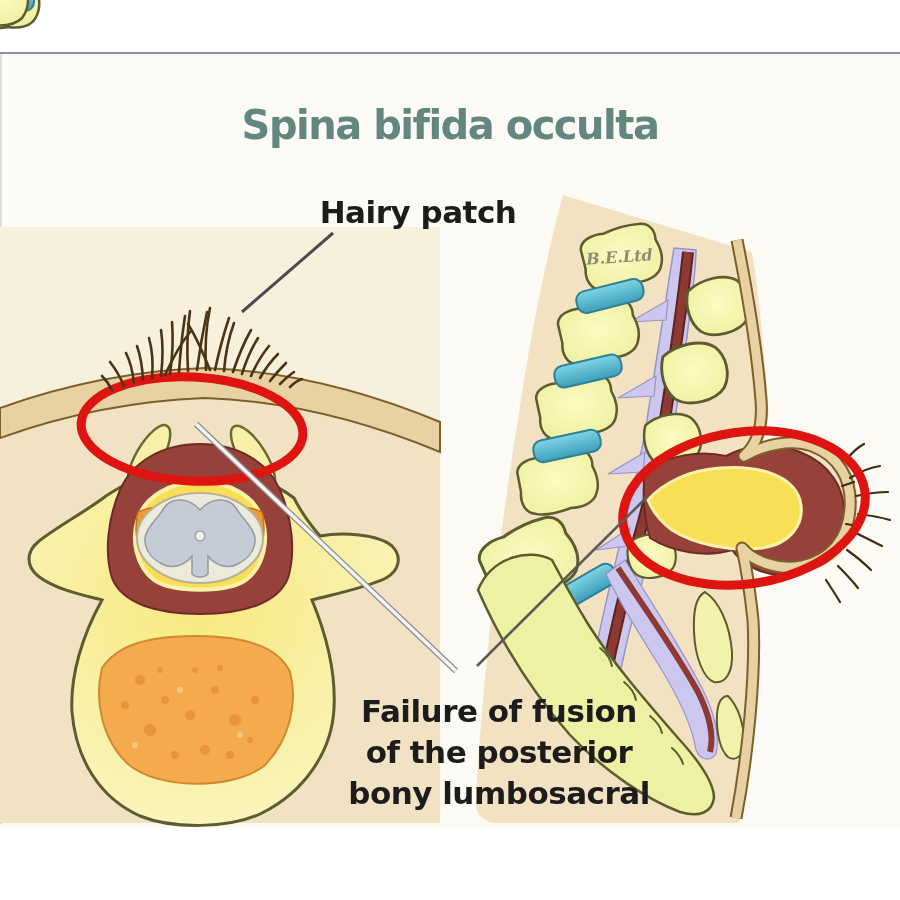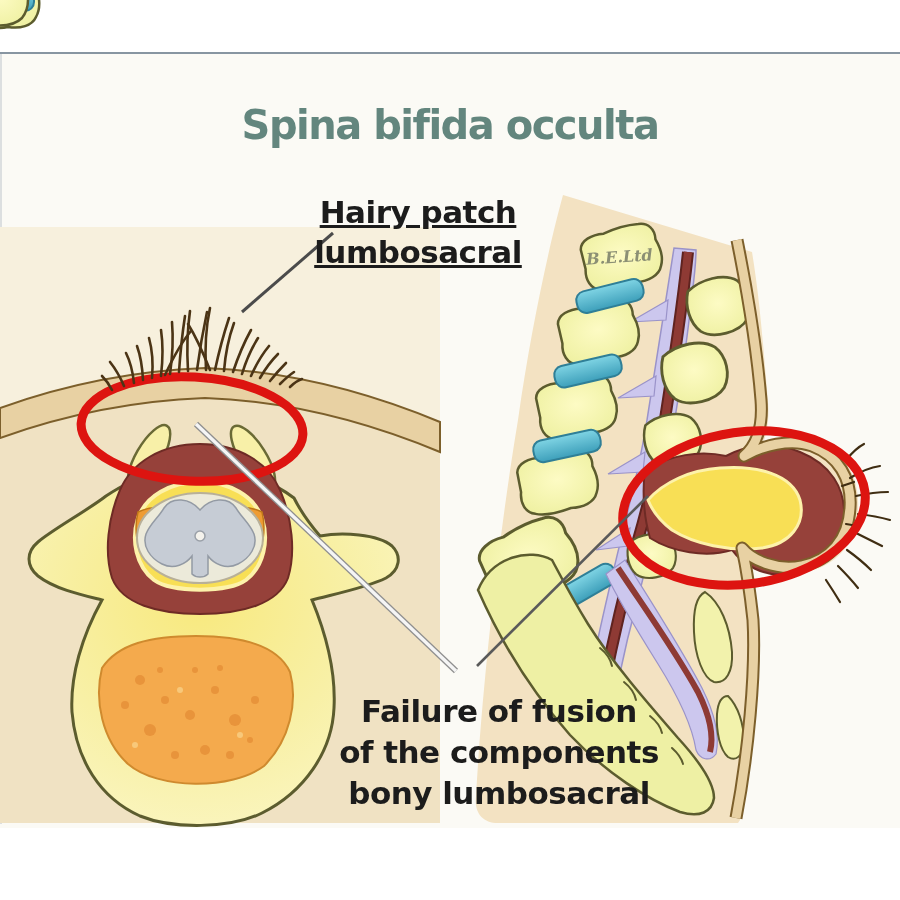--- a/index.html
+++ b/index.html
@@ -6,21 +6,21 @@
   .stage{position:relative;width:900px;height:900px;background:#ffffff;overflow:hidden;
          font-family:"DejaVu Sans","Liberation Sans",sans-serif;}
   .content-bg{position:absolute;left:0;top:54px;width:900px;height:774px;background:#fbfaf5;}
   .top-rule{position:absolute;left:0;top:52px;width:900px;height:2px;background:#8795a1;}
   .left-edge-line{position:absolute;left:0;top:54px;width:2px;height:770px;background:#c2c9ce;opacity:.55;}
   .fig-svg{position:absolute;left:0;top:0;width:900px;height:900px;}
   .page-title{position:absolute;left:10px;top:102px;width:880px;text-align:center;
     font-size:40px;font-weight:bold;letter-spacing:-1.5px;color:#63867e;}
   .label{position:absolute;text-align:center;color:#1c1c1c;font-weight:bold;
     font-size:31px;letter-spacing:-0.5px;}
-  .label-hairy{left:258px;top:192px;width:320px;line-height:40px;text-decoration:underline;}
+  .label-hairy{left:258px;top:192px;width:320px;line-height:40px;}
   .label-failure{left:318px;top:691px;width:362px;line-height:41px;}
   .label div{white-space:nowrap;}
   .watermark{position:absolute;left:586px;top:247px;width:80px;
     font-family:"DejaVu Serif","Liberation Serif",serif;font-style:italic;font-weight:bold;
     font-size:16px;color:#8b8f74;transform:rotate(-4deg);}
 </style>
 </head>
 <body>
 
 <div class="stage">
@@ -233,23 +233,22 @@
       <line x1="196" y1="424" x2="456" y2="671" stroke="#8f8f8f" stroke-width="6"></line>
       <line x1="196" y1="424" x2="456" y2="671" stroke="#f5f5f5" stroke-width="3.4"></line>
       <line x1="648" y1="496" x2="477" y2="666" stroke="#5a5a5a" stroke-width="2.6"></line>
     </g>
   </svg>
 
   <div class="page-title">Spina bifida occulta</div>
 
   <div class="label label-hairy">
     <div>Hairy patch</div>
-    <div>lumbosacral</div>
   </div>
 
   <div class="label label-failure">
     <div>Failure of fusion</div>
-    <div>of the components</div>
+    <div>of the posterior</div>
     <div>bony lumbosacral</div>
   </div>
 
   <div class="watermark">B.E.Ltd</div>
 </div>
 
 </body></html>

